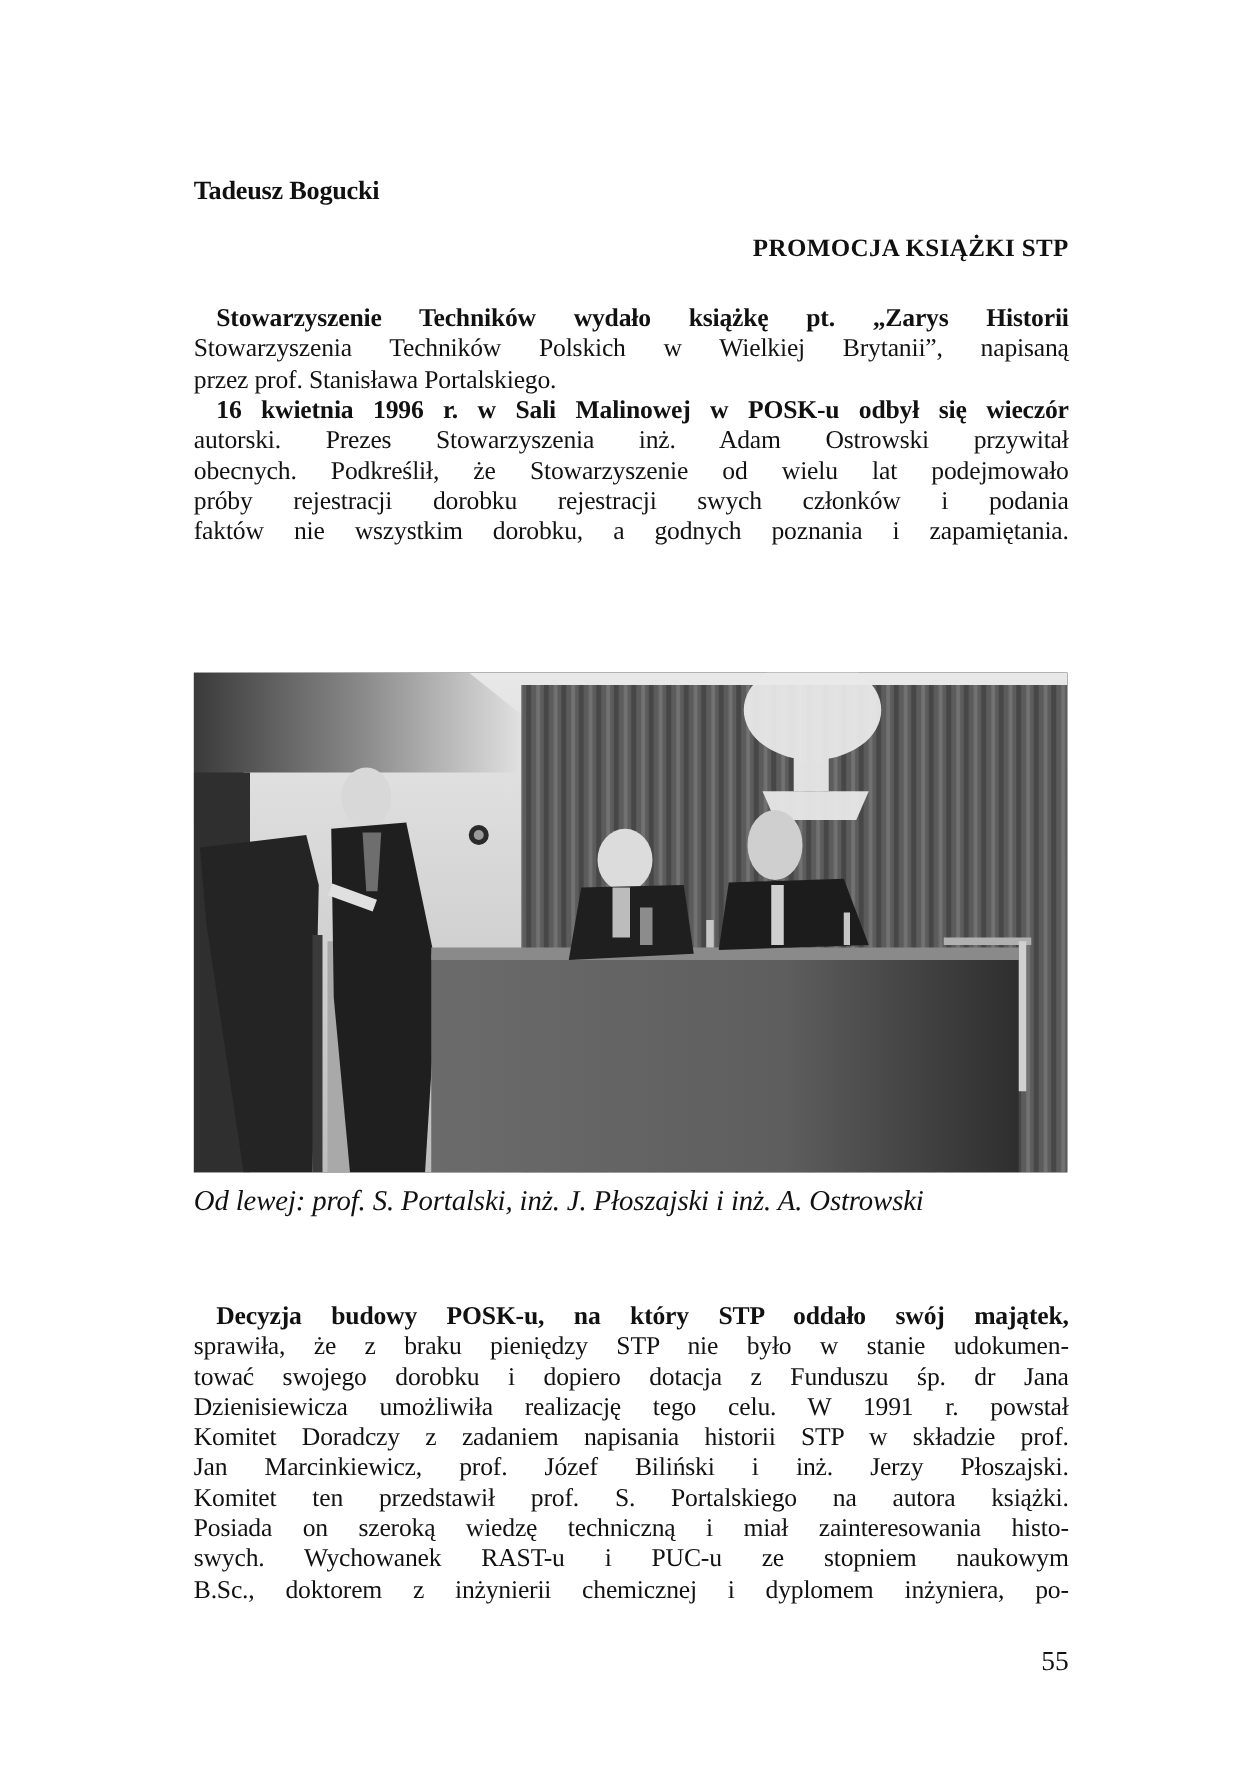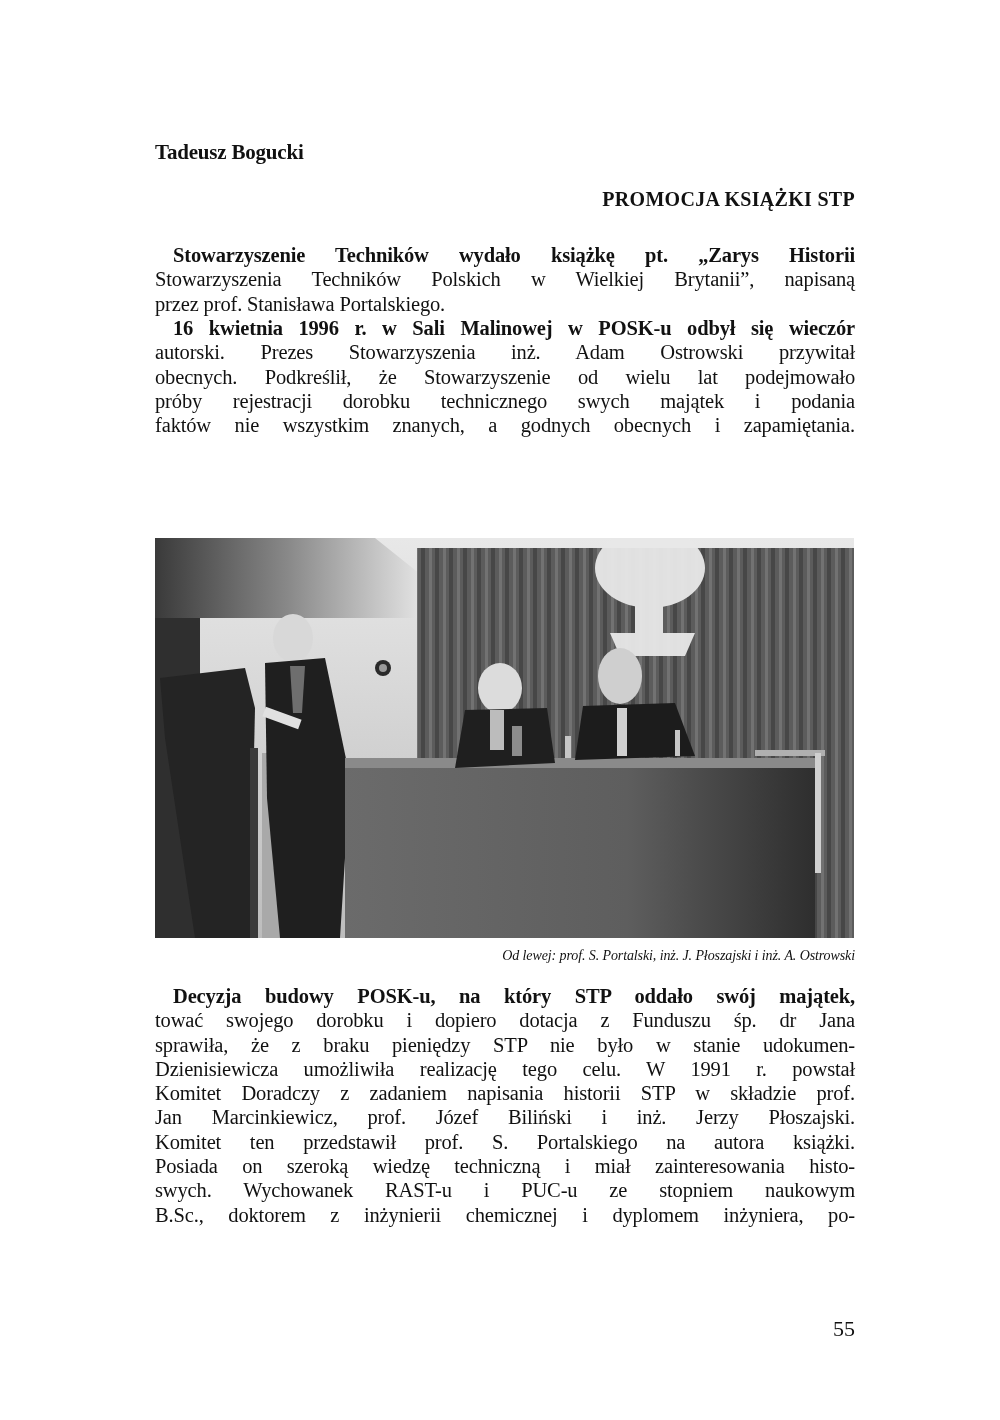--- a/index.html
+++ b/index.html
@@ -57,42 +57,42 @@
     }
     .para .line.last {
       text-align-last: left;
     }
     .para .line.indent {
       padding-left: 18px;
       font-weight: bold;
     }
     .p1 { top: 243px; }
     .p2 { top: 316px; }
-    .p3 { top: 984px; }
+    .p3 { top: 1041px; }
 
     .photo {
       position: absolute;
       left: 0;
       top: 538px;
       width: 699px;
       height: 400px;
       overflow: hidden;
       background: #5a5a5a;
     }
     .photo svg {
       display: block;
     }
     .caption {
       position: absolute;
       left: 0;
       top: 948px;
       width: 700px;
-      text-align: right;
+      text-align: left;
       font-style: italic;
-      font-size: 14px;
+      font-size: 23px;
       letter-spacing: -0.1px;
     }
     .page-number {
       position: absolute;
       right: 0;
       top: 1316px;
       font-size: 22px;
     }
   </style>
 </head>
@@ -106,22 +106,22 @@
   <div class="para p1">
     <span class="line indent">Stowarzyszenie Techników wydało książkę pt. „Zarys Historii</span>
     <span class="line">Stowarzyszenia Techników Polskich w Wielkiej Brytanii”, napisaną</span>
     <span class="line last">przez prof. Stanisława Portalskiego.</span>
   </div>
 
   <div class="para p2">
     <span class="line indent">16 kwietnia 1996 r. w Sali Malinowej w POSK-u odbył się wieczór</span>
     <span class="line">autorski. Prezes Stowarzyszenia inż. Adam Ostrowski przywitał</span>
     <span class="line">obecnych. Podkreślił, że Stowarzyszenie od wielu lat podejmowało</span>
-    <span class="line">próby rejestracji dorobku technicznego swych majątek i podania</span>
-    <span class="line">faktów nie wszystkim znanych, a godnych obecnych i zapamiętania.</span>
+    <span class="line">próby rejestracji dorobku rejestracji swych członków i podania</span>
+    <span class="line">faktów nie wszystkim dorobku, a godnych poznania i zapamiętania.</span>
   </div>
 
   <div class="photo" title="Black-and-white photograph: a man standing at a lectern on the left reading, two men seated at a draped table in front of a curtain with the Polish eagle emblem">
     <svg width="699" height="400" viewBox="0 0 699 400" xmlns="http://www.w3.org/2000/svg">
       <defs>
         <linearGradient id="ceil" x1="0" y1="0" x2="1" y2="0">
           <stop offset="0" stop-color="#3a3a3a"></stop>
           <stop offset="0.5" stop-color="#8a8a8a"></stop>
           <stop offset="1" stop-color="#e6e6e6"></stop>
         </linearGradient>
@@ -182,22 +182,22 @@
 
       <rect x="600" y="212" width="70" height="6" fill="#b0b0b0"></rect>
       <rect x="660" y="215" width="6" height="120" fill="#d0d0d0"></rect>
     </svg>
   </div>
 
   <div class="caption">Od lewej: prof. S. Portalski, inż. J. Płoszajski i inż. A.  Ostrowski</div>
 
   <div class="para p3">
     <span class="line indent">Decyzja budowy POSK-u, na który STP oddało swój majątek,</span>
+    <span class="line">sprawiła, że z braku pieniędzy STP nie było w stanie udokumen-</span>
     <span class="line">tować swojego dorobku i dopiero dotacja z Funduszu śp. dr Jana</span>
-    <span class="line">sprawiła, że z braku pieniędzy STP nie było w stanie udokumen-</span>
     <span class="line">Dzienisiewicza umożliwiła realizację tego celu. W 1991 r. powstał</span>
     <span class="line">Komitet Doradczy z zadaniem napisania historii STP w składzie prof.</span>
     <span class="line">Jan Marcinkiewicz, prof. Józef Biliński i inż. Jerzy Płoszajski.</span>
     <span class="line">Komitet ten przedstawił prof. S. Portalskiego na autora książki.</span>
     <span class="line">Posiada on szeroką wiedzę techniczną i miał zainteresowania histo-</span>
     <span class="line">swych. Wychowanek RAST-u i PUC-u ze stopniem naukowym</span>
     <span class="line">B.Sc., doktorem z inżynierii chemicznej i dyplomem inżyniera, po-</span>
   </div>
 
   <div class="page-number">55</div>

